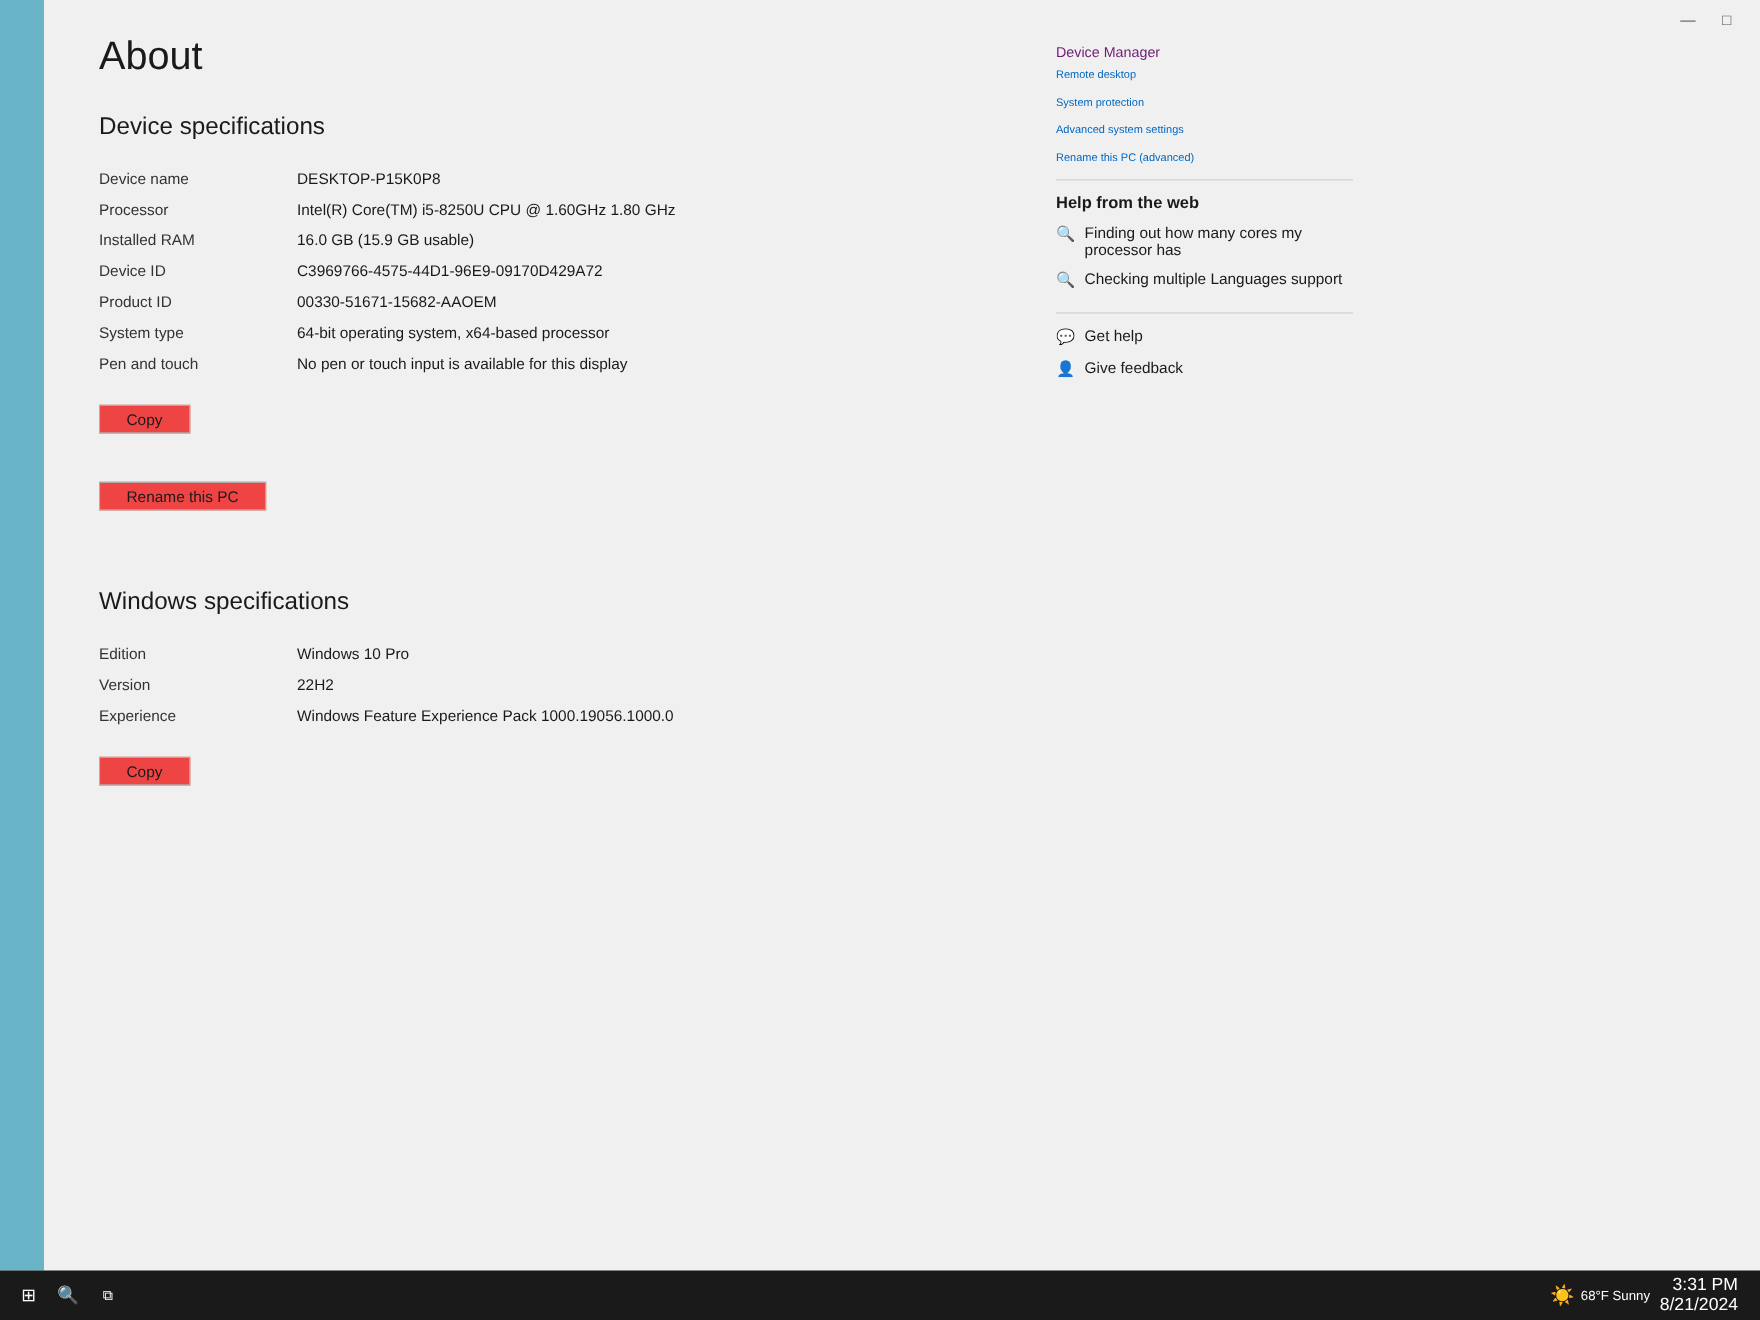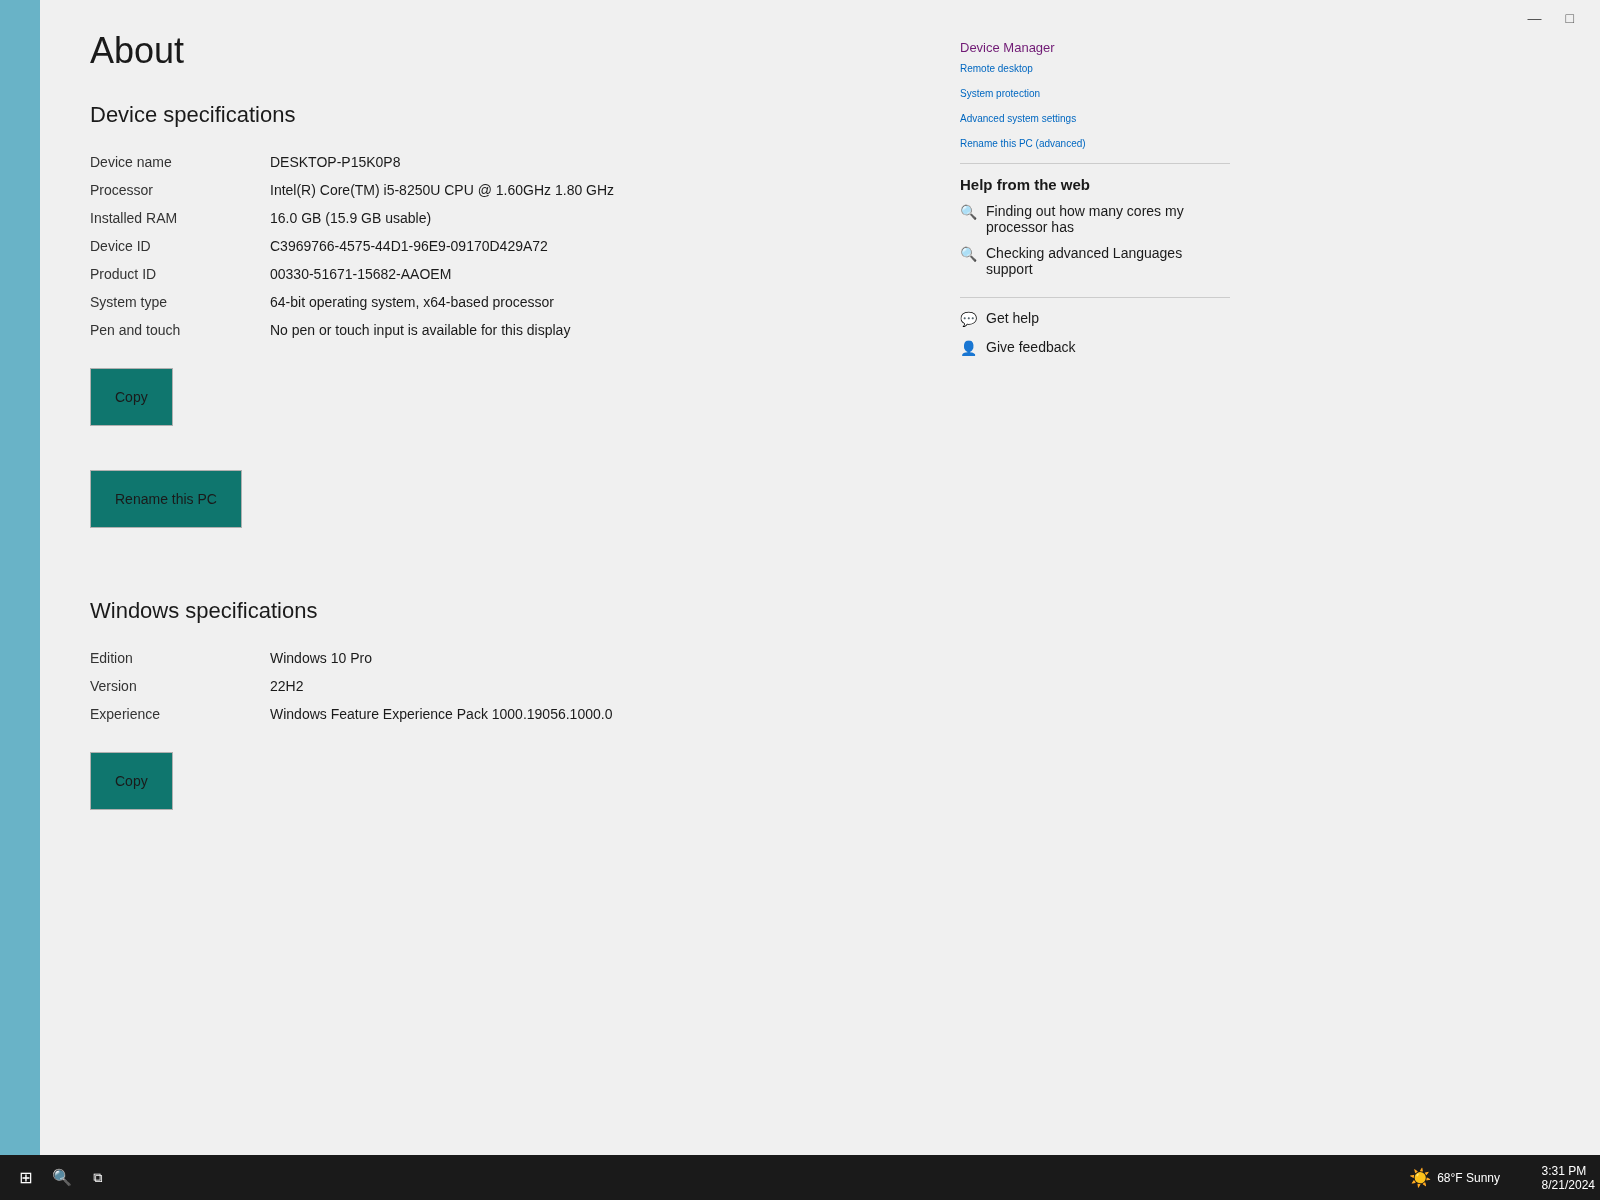--- a/index.html
+++ b/index.html
@@ -83,23 +83,23 @@
       width: 180px;
       color: #333;
       font-weight: 400;
     }
 
     .spec-table tr td:last-child {
       color: #1a1a1a;
     }
 
     .btn {
-      background: #0f766e;
+      background: #ef4444;
       border: 1px solid #b0b0b0;
-      padding: 20px 24px;
+      padding: 4px 24px;
       font-size: 14px;
       cursor: pointer;
       color: #1a1a1a;
       font-family: 'Segoe UI', Arial, sans-serif;
       text-align: center;
     }
 
     .copy-btn {
       margin-bottom: 28px;
     }
@@ -163,24 +163,24 @@
       background: #1a1a1a;
       display: flex;
       align-items: center;
       padding: 0 12px;
       gap: 8px;
       position: relative;
     }
 
     .taskbar-time {
       position: absolute;
-      right: 5px;
+      right: 20px;
       color: white;
-      font-size: 12px;
-      text-align: left;
+      font-size: 16px;
+      text-align: right;
     }
 
     .taskbar-icon {
       width: 28px;
       height: 28px;
       border-radius: 3px;
       display: flex;
       align-items: center;
       justify-content: center;
       font-size: 16px;
@@ -318,21 +318,21 @@
 
       <div class="right-panel-section">
         <div class="right-panel-section-title">Help from the web</div>
         <div id="help-items">
             <div class="help-item">
               <span class="help-icon">🔍</span>
               <span class="help-text">Finding out how many cores my processor has</span>
             </div>
             <div class="help-item">
               <span class="help-icon">🔍</span>
-              <span class="help-text">Checking advanced Languages support</span>
+              <span class="help-text">Checking multiple Languages support</span>
             </div>
           </div>
       </div>
 
       <div class="divider-section"></div>
 
       <div id="bottom-links">
           <div class="help-item" style="margin-bottom: 10px;">
             <span class="help-icon">💬</span>
             <span class="help-text">Get help</span>

